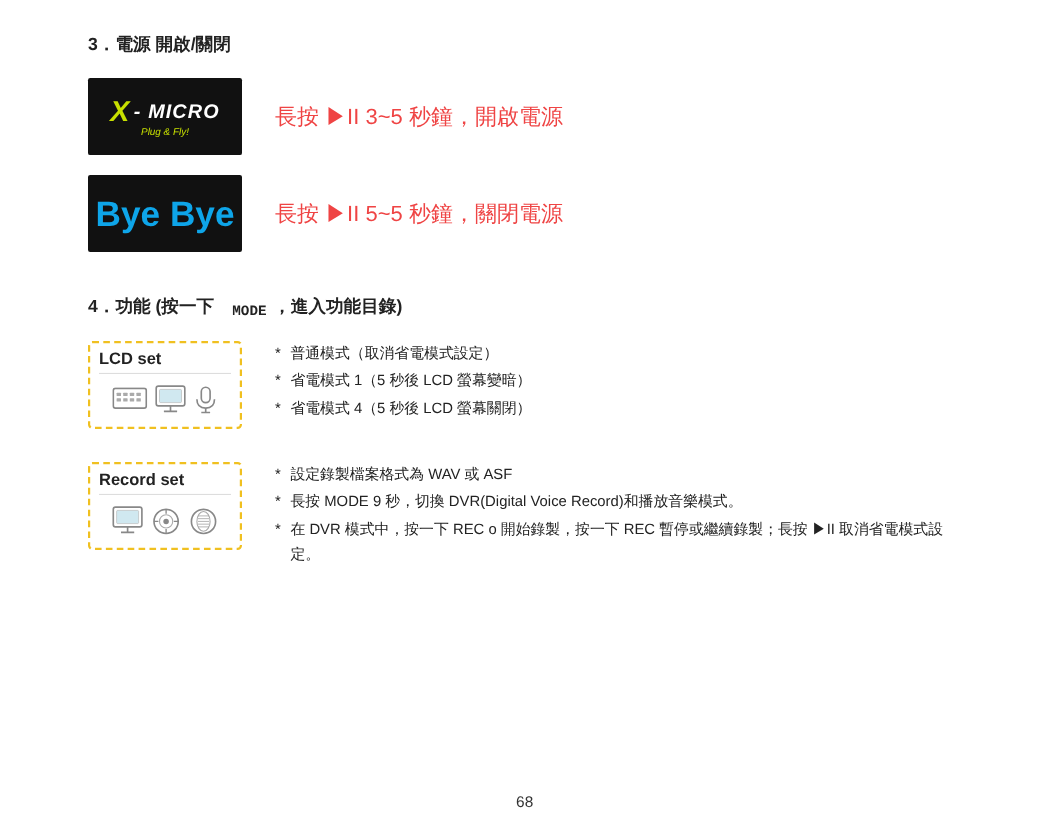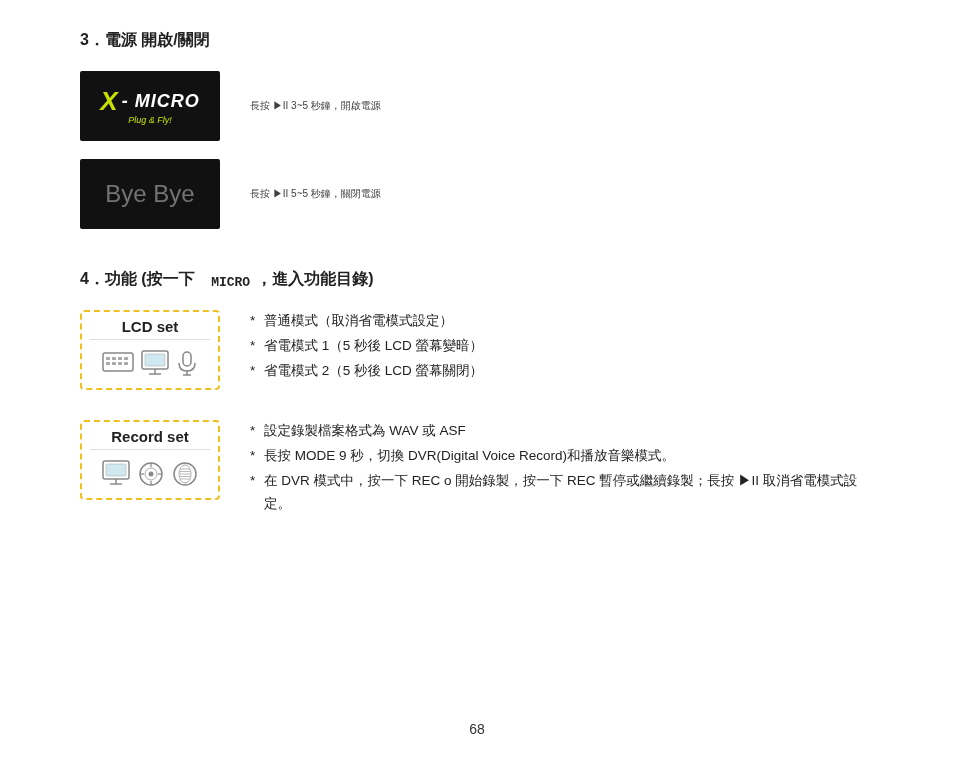--- a/index.html
+++ b/index.html
@@ -73,28 +73,28 @@
     }
     .plug-fly {
       color: #c8e000;
       font-size: 9px;
       font-style: italic;
       margin-top: 2px;
       font-family: Arial, sans-serif;
       text-align: center;
     }
     .bye-bye-text {
-      color: #737373;
-      font-size: 24px;
-      font-weight: normal;
+      color: #0ea5e9;
+      font-size: 32px;
+      font-weight: bold;
       font-family: Arial, sans-serif;
     }
     .power-desc {
-      font-size: 10px;
-      color: #404040;
+      font-size: 20px;
+      color: #ef4444;
     }
 
     
     .function-row {
       display: flex;
       gap: 30px;
       margin-bottom: 30px;
       align-items: flex-start;
     }
     .icon-box {
@@ -106,21 +106,20 @@
       flex-shrink: 0;
       background: #fff;
     }
     .icon-box-label {
       font-size: 15px;
       font-weight: bold;
       color: #222;
       border-bottom: 1px solid #ddd;
       padding-bottom: 4px;
       margin-bottom: 6px;
-      text-align: center;
     }
     .icon-box-icons {
       display: flex;
       gap: 6px;
       justify-content: center;
       align-items: center;
       padding: 4px 0;
     }
 
     .bullet-list {
@@ -183,21 +182,21 @@
     <div class="power-item">
       <div class="power-logo-box">
         <span class="bye-bye-text">Bye Bye</span>
       </div>
       <div class="power-desc">長按 ▶II 5~5 秒鐘，關閉電源</div>
     </div>
   </div>
 
   <div class="section4">
     <div class="section-title">
-      <span>4．功能 (按一下</span>&nbsp;<span class="mono">MICRO</span><span>，進入功能目錄)</span>
+      <span>4．功能 (按一下</span>&nbsp;<span class="mono">MODE</span><span>，進入功能目錄)</span>
     </div>
 
     <div class="function-row">
       <div class="icon-box">
         <div class="icon-box-label">LCD set</div>
         <div class="icon-box-icons">
 
           <svg width="32" height="24" viewBox="0 0 32 24">
             <rect x="1" y="1" width="30" height="18" rx="2" ry="2" fill="none" stroke="#888" stroke-width="1.5"></rect>
             <rect x="4" y="5" width="4" height="3" rx="0.5" fill="#aaa"></rect>
@@ -221,21 +220,21 @@
             <rect x="7" y="2" width="8" height="14" rx="4" fill="none" stroke="#888" stroke-width="1.5"></rect>
             <path d="M3 13 Q3 21 11 21 Q19 21 19 13" fill="none" stroke="#888" stroke-width="1.5"></path>
             <line x1="11" y1="21" x2="11" y2="25" stroke="#888" stroke-width="1.5"></line>
             <line x1="7" y1="25" x2="15" y2="25" stroke="#888" stroke-width="1.5"></line>
           </svg>
         </div>
       </div>
       <ul class="bullet-list">
         <li>普通模式（取消省電模式設定）</li>
         <li>省電模式 1（5 秒後 LCD 螢幕變暗）</li>
-        <li>省電模式 2（5 秒後 LCD 螢幕關閉）</li>
+        <li>省電模式 4（5 秒後 LCD 螢幕關閉）</li>
       </ul>
     </div>
 
     <div class="function-row">
       <div class="icon-box">
         <div class="icon-box-label">Record set</div>
         <div class="icon-box-icons">
 
           <svg width="30" height="28" viewBox="0 0 30 28">
             <rect x="2" y="1" width="26" height="18" rx="2" fill="none" stroke="#888" stroke-width="1.5"></rect>

